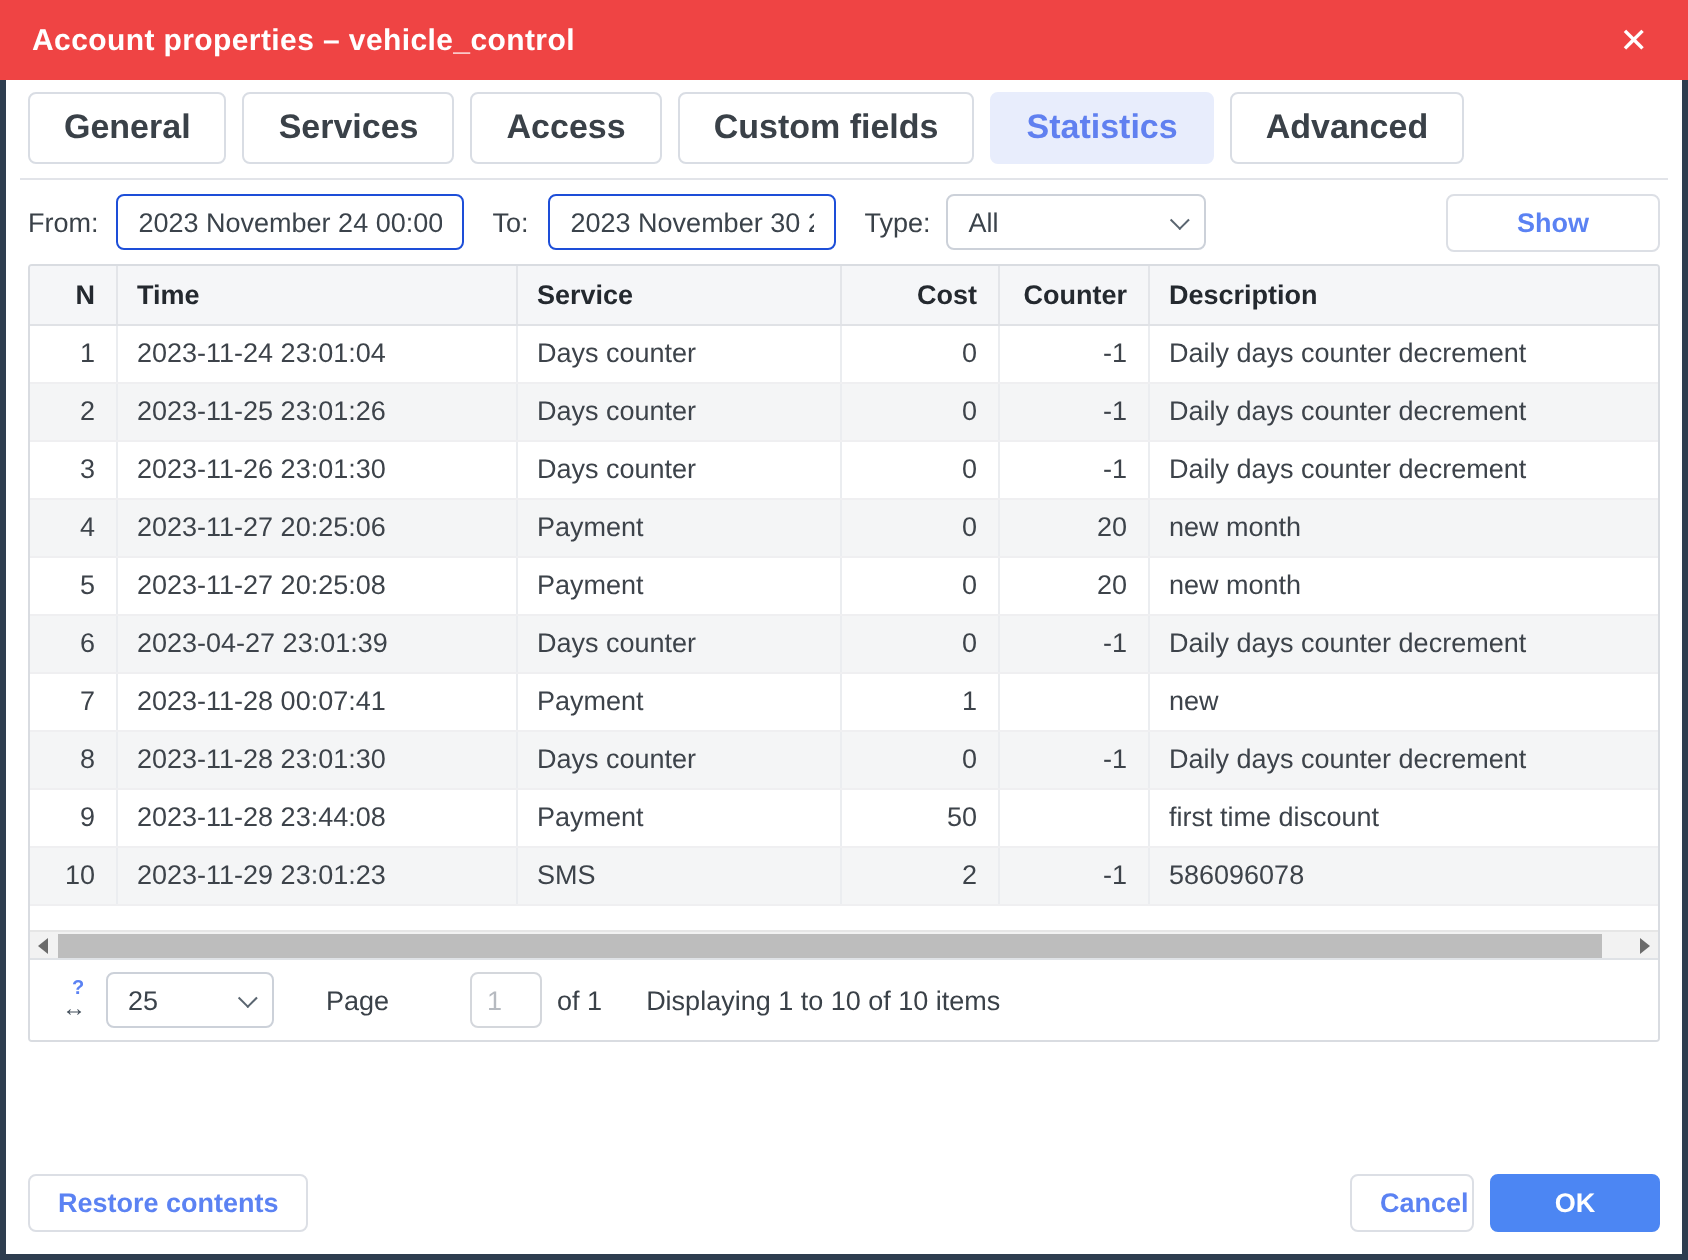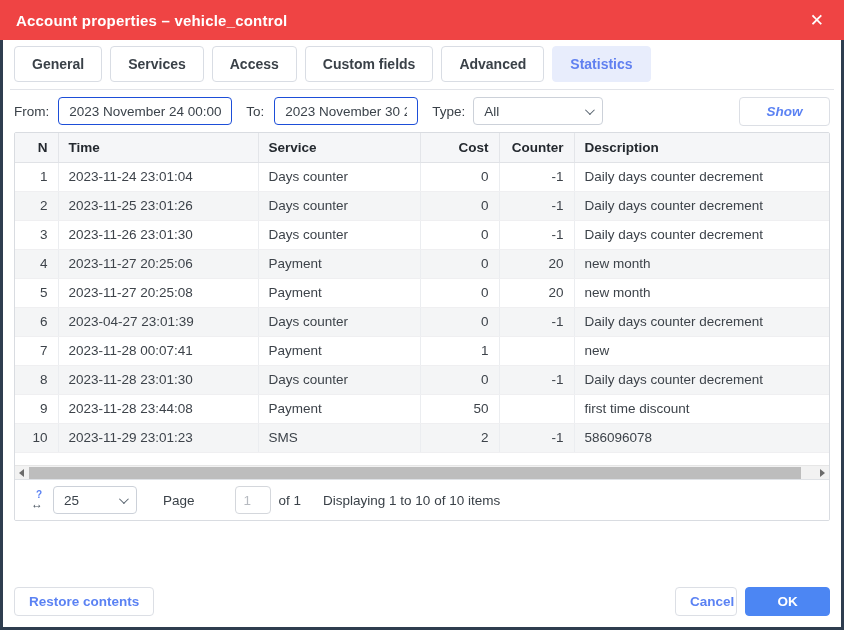--- a/index.html
+++ b/index.html
@@ -29,21 +29,21 @@
     cursor:pointer; padding:2px 4px;
   }
 
   
   .tabs {
     position:absolute; left:14px; top:46px; right:14px; height:36px;
     display:flex; gap:8px; align-items:stretch;
   }
   .tab {
     background:#fff; border:1px solid #d9dde4; border-radius:4px;
-    padding:0 17px; font-size:14px; font-weight:bold; color:#3a4148;
+    padding:0 17px; font-size:17px; font-weight:bold; color:#3a4148;
     display:flex; align-items:center; cursor:pointer; white-space:nowrap;
   }
   .tab.active {
     background:#e8edfc; border-color:#e8edfc; color:#6080f0;
   }
   .tabs-divider {
     position:absolute; left:10px; right:10px; top:89px; height:1px;
     background:#e2e4e9;
   }
 
@@ -71,21 +71,21 @@
   .select .chev {
     margin-left:auto; width:7px; height:7px;
     border-right:1.6px solid #5a6570; border-bottom:1.6px solid #5a6570;
     transform:rotate(45deg) translateY(-2px);
   }
   .btn {
     height:29px; border:1px solid #dcdfe5; border-radius:4px; background:#fff;
     color:#5b82f3; font-family:"Liberation Sans",sans-serif;
     font-size:13.5px; font-weight:bold; cursor:pointer; padding:0 14px;
   }
-  .show-btn { margin-left:auto; width:91px;font-style:italic; }
+  .show-btn { margin-left:auto; width:107px; }
 
   
   .grid {
     position:absolute; left:14px; top:132px; width:816px; height:389px;
     border:1px solid #d9dce1; border-radius:2px;
     display:flex; flex-direction:column; background:#fff; overflow:hidden;
   }
   table { width:100%; border-collapse:collapse; table-layout:fixed; }
   col.c0{width:43px} col.c1{width:200px} col.c2{width:162px}
   col.c3{width:79px} col.c4{width:75px}
@@ -161,22 +161,22 @@
   <div class="titlebar">
     <span class="title">Account properties – vehicle_control</span>
     <span class="close">✕</span>
   </div>
 
   <div class="tabs">
     <div class="tab">General</div>
     <div class="tab">Services</div>
     <div class="tab">Access</div>
     <div class="tab">Custom fields</div>
+    <div class="tab active">Statistics</div>
     <div class="tab">Advanced</div>
-    <div class="tab active">Statistics</div>
   </div>
   <div class="tabs-divider"></div>
 
   <div class="filterbar">
     <label>From:</label>
     <input class="f-input from-input" value="2023 November 24 00:00" style="">
     <label class="lbl-to">To:</label>
     <input class="f-input to-input" value="2023 November 30 23:59" style="">
     <label class="lbl-type">Type:</label>
     <div class="select type-select">

